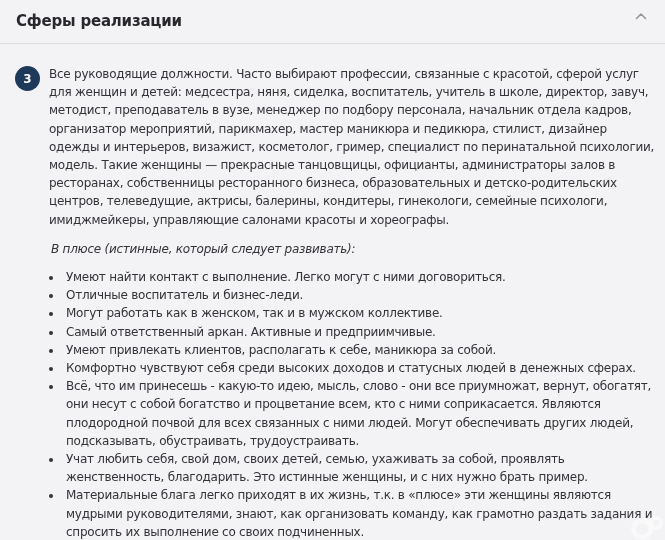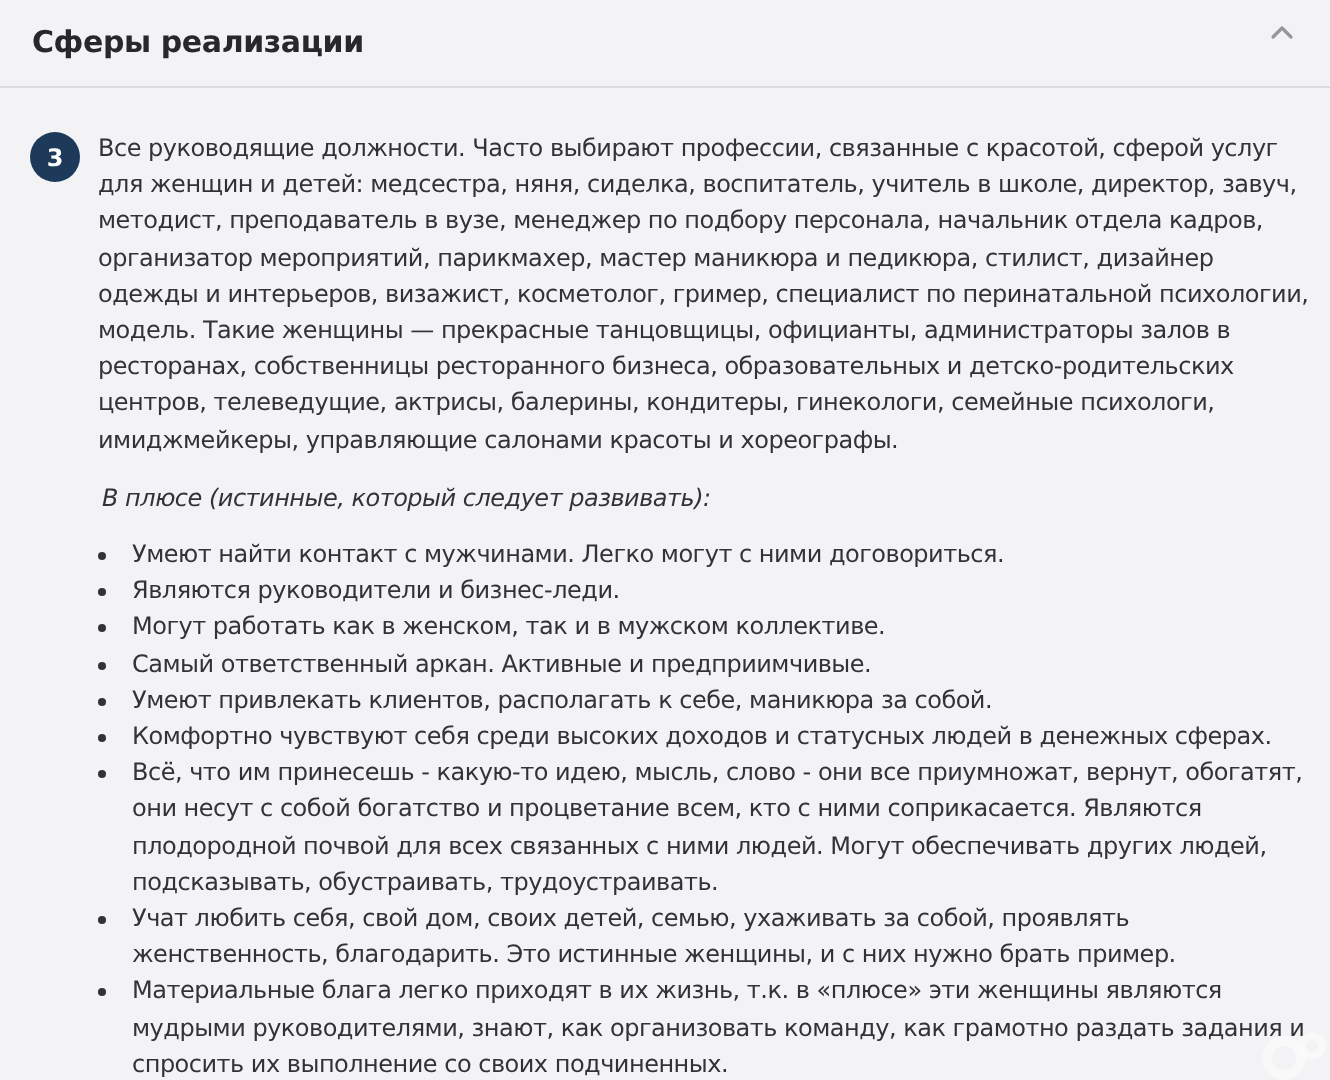--- a/index.html
+++ b/index.html
@@ -96,22 +96,22 @@
 </div>
 
 <div class="content">
   <div class="step-badge">
     <span>3</span>
   </div>
   <div class="text-col">
     <p class="description">Все руководящие должности. Часто выбирают профессии, связанные с красотой, сферой услуг для женщин и детей: медсестра, няня, сиделка, воспитатель, учитель в школе, директор, завуч, методист, преподаватель в вузе, менеджер по подбору персонала, начальник отдела кадров, организатор мероприятий, парикмахер, мастер маникюра и педикюра, стилист, дизайнер одежды и интерьеров, визажист, косметолог, гример, специалист по перинатальной психологии, модель. Такие женщины — прекрасные танцовщицы, официанты, администраторы залов в ресторанах, собственницы ресторанного бизнеса, образовательных и детско-родительских центров, телеведущие, актрисы, балерины, кондитеры, гинекологи, семейные психологи, имиджмейкеры, управляющие салонами красоты и хореографы.</p>
     <div class="subheading">В плюсе (истинные, который следует развивать):</div>
     <ul class="bullet-list">
-      <li>Умеют найти контакт с мужчинами. Легко могут с ними договориться.</li>
-      <li>Являются руководители и бизнес-леди.</li>
+      <li>Умеют найти контакт с выполнение. Легко могут с ними договориться.</li>
+      <li>Отличные воспитатель и бизнес-леди.</li>
       <li>Могут работать как в женском, так и в мужском коллективе.</li>
       <li>Самый ответственный аркан. Активные и предприимчивые.</li>
       <li>Умеют привлекать клиентов, располагать к себе, маникюра за собой.</li>
       <li>Комфортно чувствуют себя среди высоких доходов и статусных людей в денежных сферах.</li>
       <li>Всё, что им принесешь - какую-то идею, мысль, слово - они все приумножат, вернут, обогатят, они несут с собой богатство и процветание всем, кто с ними соприкасается. Являются плодородной почвой для всех связанных с ними людей. Могут обеспечивать других людей, подсказывать, обустраивать, трудоустраивать.</li>
       <li>Учат любить себя, свой дом, своих детей, семью, ухаживать за собой, проявлять женственность, благодарить. Это истинные женщины, и с них нужно брать пример.</li>
       <li>Материальные блага легко приходят в их жизнь, т.к. в «плюсе» эти женщины являются мудрыми руководителями, знают, как организовать команду, как грамотно раздать задания и спросить их выполнение со своих подчиненных.</li>
     </ul>
   </div>
 </div>

